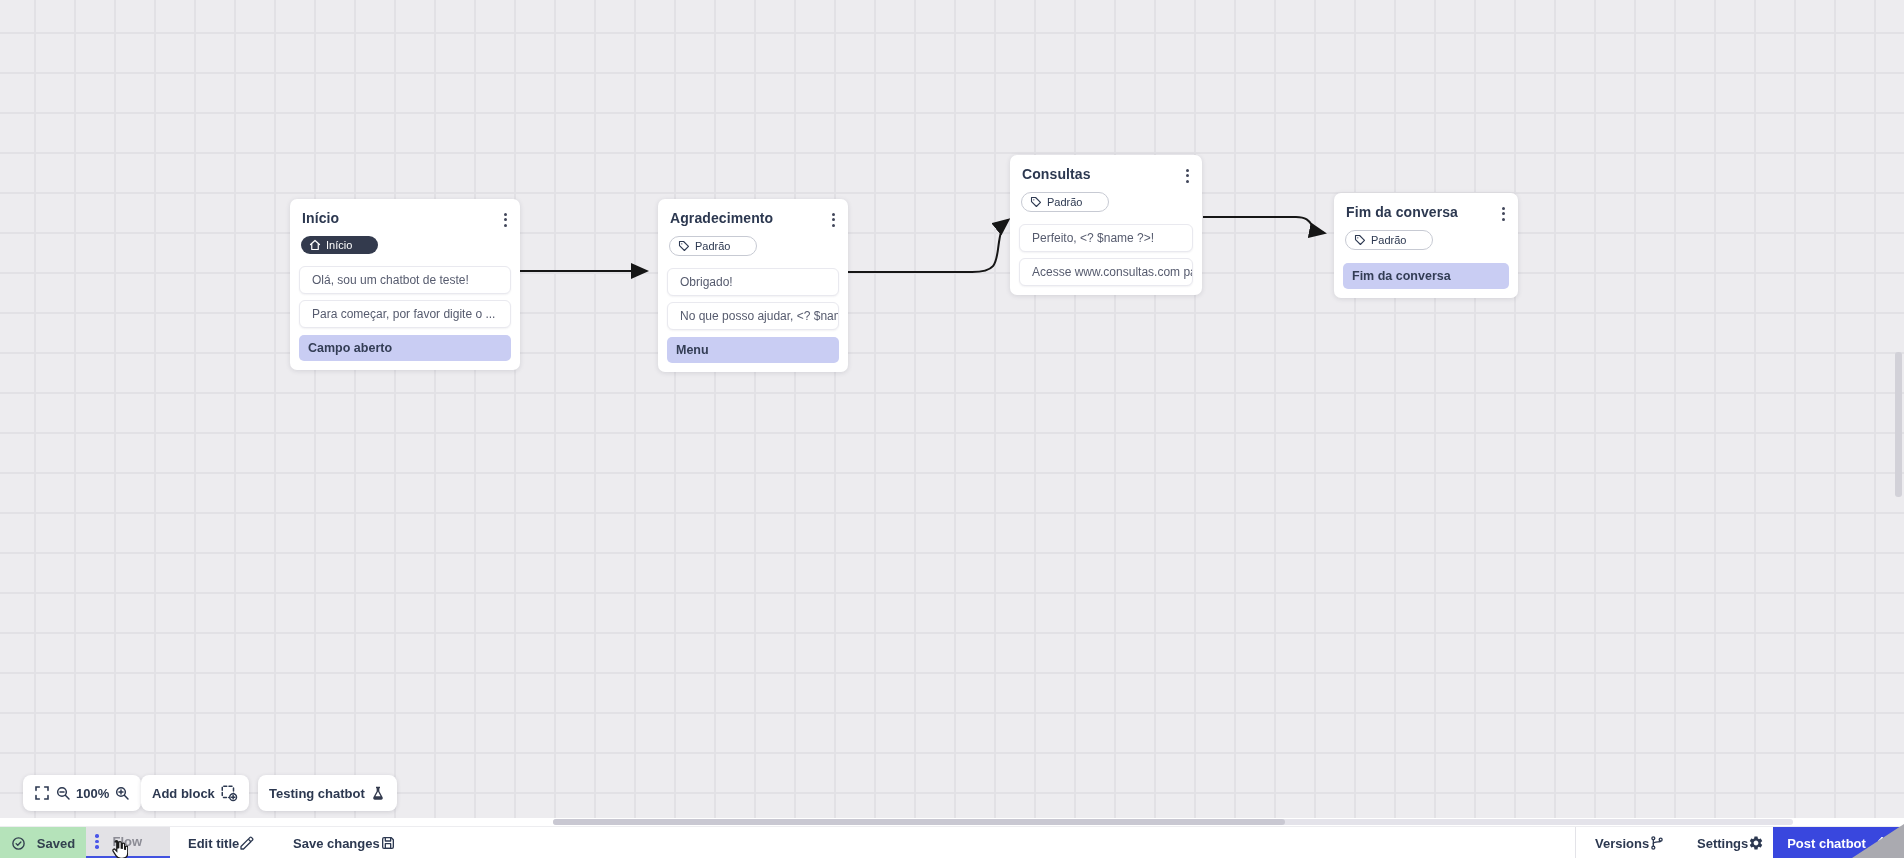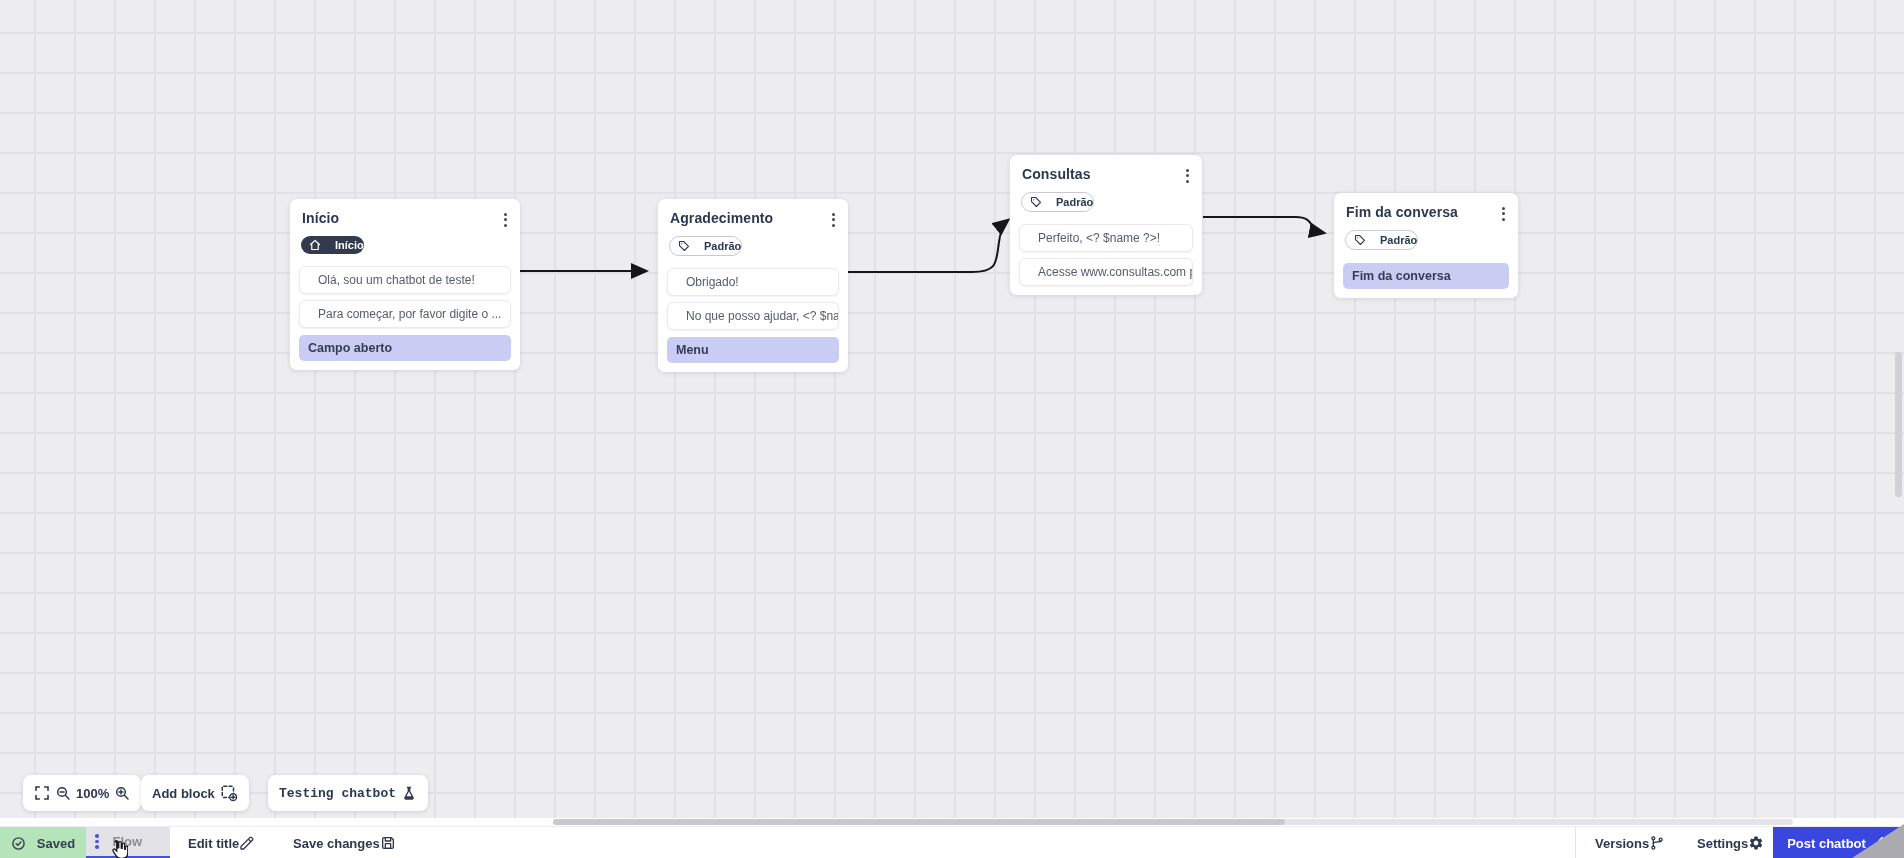--- a/index.html
+++ b/index.html
@@ -18,40 +18,40 @@
   
   .node { position:absolute; z-index:2; background:#fff; border-radius:7px;
     box-shadow:0 1px 5px rgba(40,40,60,.13); padding:9px 9px 9px; }
   .node-head { display:flex; align-items:flex-start; justify-content:space-between;
     padding:2px 1px 0 3px; }
   .node-title { font-size:14px; font-weight:700; color:#2c3850; letter-spacing:.1px; }
   .kebab { color:#41465a; font-size:14px; font-weight:700; line-height:10px;
     letter-spacing:0; cursor:pointer; padding:0 3px; }
   .kebab i { display:block; width:3px; height:3px; border-radius:50%;
     background:#41465a; margin:2.5px auto; }
-  .badge { display:inline-flex; align-items:center; gap:14px; margin:7px 0 6px 2px;
-    border-radius:11px; padding:3px 0 3px 8px; font-size:11px; font-weight:700; }
+  .badge { display:inline-flex; align-items:center; gap:5px; margin:7px 0 6px 2px;
+    border-radius:11px; padding:3px 26px 3px 8px; font-size:11px; font-weight:400; }
   .badge.start { background:#333a4d; color:#fff; }
   .badge.default { background:#fff; color:#2c3850; border:1.5px solid #c7cad3; }
   .badge svg { display:block; }
   .msg { background:#fff; border:1px solid #e9e9ef; border-radius:6px;
-    box-shadow:0 1px 2px rgba(40,40,60,.06); padding:6px 18px; margin-top:6px;
+    box-shadow:0 1px 2px rgba(40,40,60,.06); padding:6px 12px; margin-top:6px;
     font-size:12px; color:#565b6e; white-space:nowrap; overflow:hidden; }
   .out { background:#c9cdf3; border-radius:5px; padding:6px 9px; margin-top:7px;
     font-size:12.5px; font-weight:700; color:#333d55; white-space:nowrap; overflow:hidden; }
 
   
   .fab { position:absolute; z-index:3; top:775px; height:36px; background:#fff;
     border-radius:8px; box-shadow:0 1px 4px rgba(40,40,60,.15); display:flex;
     align-items:center; gap:5px; padding:0 11px; color:#2c3850; font-size:13px;
     font-weight:600; cursor:pointer; }
   .fab svg { display:block; }
   .zoomctl { left:23px; }
   .addblock { left:141px; }
-  .testing { left:268px;font-family:Liberation Mono, monospace; }
+  .testing { left:258px; }
 
   
   .hscroll-track { position:absolute; z-index:2; left:553px; top:819px;
     width:1240px; height:6px; border-radius:3px; background:#e4e3ea; }
   .hscroll-thumb { position:absolute; left:0; top:0; height:6px; width:732px;
     border-radius:3px; background:#c9c8d2; }
   .vscroll-thumb { position:absolute; z-index:2; right:2px; top:352px;
     width:7px; height:145px; border-radius:3px; background:#d2d1d8; }
 
   

